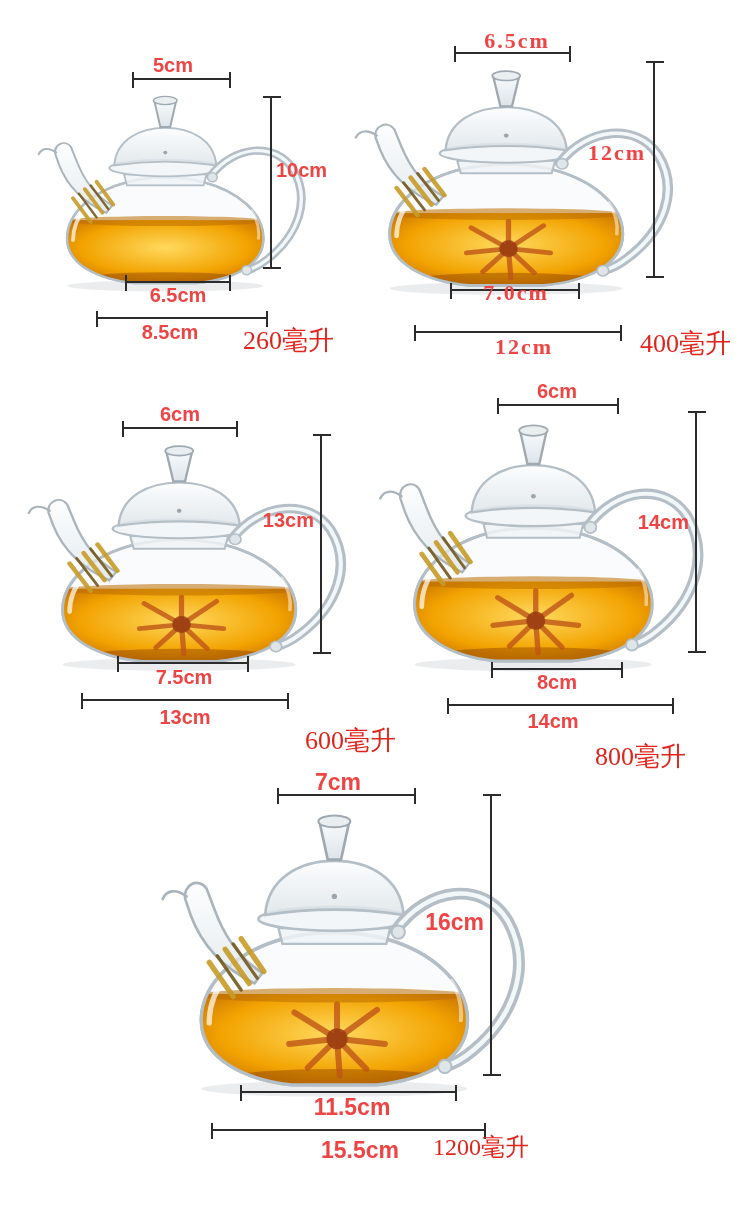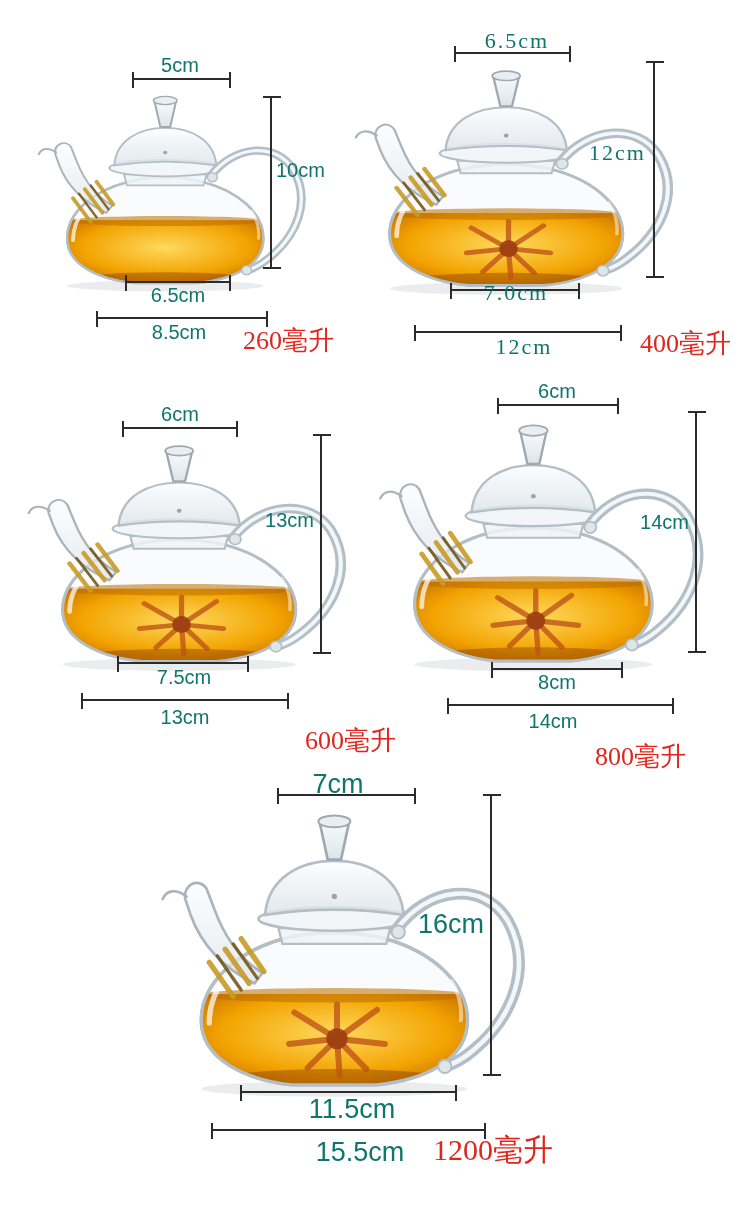--- a/index.html
+++ b/index.html
@@ -8,28 +8,28 @@
   .panel{position:absolute;inset:0;}
   svg.pot{position:absolute;}
   
   .dh{position:absolute;height:0;border-top:2px solid #2b2b2b;}
   .dh::before,.dh::after{content:"";position:absolute;top:-8px;width:2px;height:16px;background:#2b2b2b;}
   .dh::before{left:-1px}.dh::after{right:-1px}
   .dv{position:absolute;width:0;border-left:2px solid #2b2b2b;}
   .dv::before,.dv::after{content:"";position:absolute;left:-9px;width:18px;height:2px;background:#2b2b2b;}
   .dv::before{top:-1px}.dv::after{bottom:-1px}
   
-  .lbl{position:absolute;font-size:20px;line-height:1;color:#0f766e;transform:translateX(-50%);white-space:nowrap;}
+  .lbl{position:absolute;font-size:20px;line-height:1;color:#ef4444;transform:translateX(-50%);white-space:nowrap;font-weight:bold;}
   .lbl-r{transform:translateX(-100%);}
   .lbl-l{transform:none;}
   .serif{font-family:"Liberation Serif",serif;font-size:22px;letter-spacing:2px;}
-  .sz23{font-size:27px;}
+  .sz23{font-size:23px;}
   .cap{position:absolute;font-family:"Liberation Serif",serif;font-size:26px;line-height:1;
        color:#e0251c;white-space:nowrap;}
-  .sz30{font-size:30px;}
+  .sz30{font-size:24px;}
 </style>
 </head>
 <body>
 
 <svg width="0" height="0" style="position:absolute" aria-hidden="true">
   <defs>
     <linearGradient id="gGlass" x1="0" y1="0" x2="0" y2="1">
       <stop offset="0" stop-color="#fbfdfe"></stop>
         <stop offset="1" stop-color="#dde4e9"></stop>
     </linearGradient>
@@ -90,27 +90,27 @@
   </defs>
 </svg>
 
 <div class="canvas">
 
   <div class="panel">
     <svg class="pot" viewBox="0 0 320 230" preserveAspectRatio="none" style="left:22px;top:85px;width:314px;height:210px">
         <use href="#pot-core"></use>
       </svg>
     <div class="dh" style="left:133px;top:78px;width:97px"></div>
-    <span class="lbl" style="left:180px;top:55px">5cm</span>
+    <span class="lbl" style="left:173px;top:55px">5cm</span>
     <div class="dv" style="left:270px;top:97px;height:171px"></div>
     <span class="lbl lbl-l" style="left:276px;top:160px">10cm</span>
     <div class="dh" style="left:126px;top:281px;width:104px"></div>
     <span class="lbl" style="left:178px;top:285px">6.5cm</span>
     <div class="dh" style="left:97px;top:317px;width:170px"></div>
-    <span class="lbl" style="left:179px;top:322px">8.5cm</span>
+    <span class="lbl" style="left:170px;top:322px">8.5cm</span>
     <span class="cap" style="left:243px;top:328px">260毫升</span>
   </div>
 
   <div class="panel">
     <svg class="pot" viewBox="0 0 320 230" preserveAspectRatio="none" style="left:336px;top:58px;width:373px;height:241px">
         <use href="#pot-core"></use>
         <use href="#flower-g"></use>
       </svg>
     <div class="dh" style="left:455px;top:52px;width:115px"></div>
     <span class="lbl serif" style="left:517px;top:30px">6.5cm</span>

